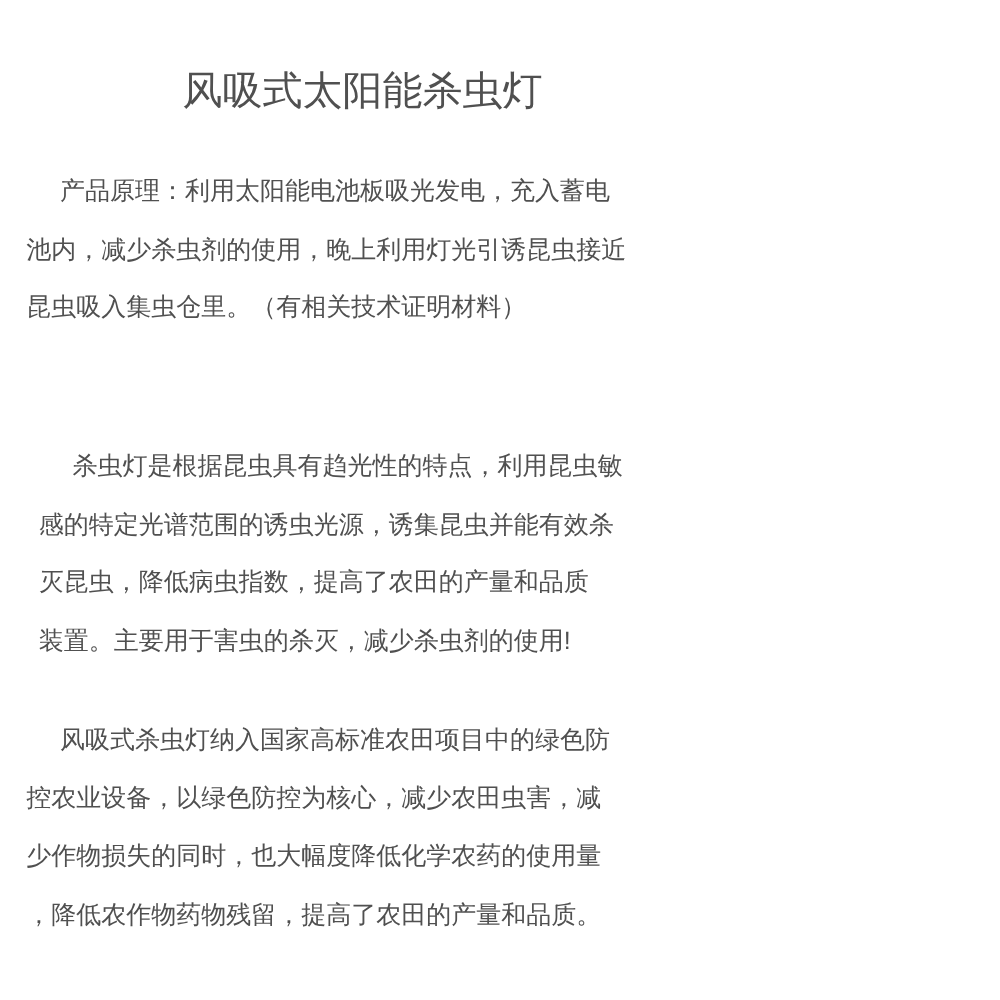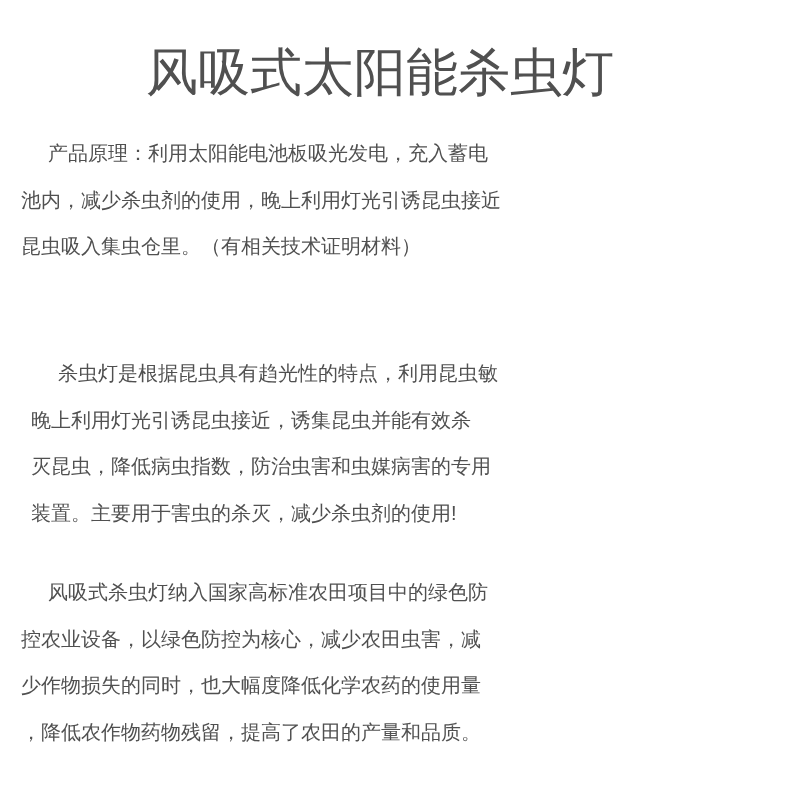--- a/index.html
+++ b/index.html
@@ -14,21 +14,21 @@
     background: #ffffff;
     overflow: hidden;
     font-family: "Liberation Sans", "DejaVu Sans", sans-serif;
     color: #505050;
   }
   .title {
     position: absolute;
     left: 146px;
     top: 40px;
     margin: 0;
-    font-size: 52px;
+    font-size: 32px;
     line-height: 64px;
     font-weight: 400;
     letter-spacing: 0;
     white-space: nowrap;
   }
   .para {
     position: absolute;
     left: 21px;
     margin: 0;
     font-size: 20px;
@@ -54,22 +54,22 @@
   <h1 class="title">风吸式太阳能杀虫灯</h1>
 
   <section class="para p1">
     <div class="line indent">产品原理：利用太阳能电池板吸光发电，充入蓄电</div>
     <div class="line">池内，减少杀虫剂的使用，晚上利用灯光引诱昆虫接近</div>
     <div class="line">昆虫吸入集虫仓里。（有相关技术证明材料）</div>
   </section>
 
   <section class="para p2">
     <div class="line indent">杀虫灯是根据昆虫具有趋光性的特点，利用昆虫敏</div>
-    <div class="line">晚上利用灯光引诱昆虫接近，诱集昆虫并能有效杀</div>
-    <div class="line">灭昆虫，降低病虫指数，防治虫害和虫媒病害的专用</div>
+    <div class="line">感的特定光谱范围的诱虫光源，诱集昆虫并能有效杀</div>
+    <div class="line">灭昆虫，降低病虫指数，提高了农田的产量和品质</div>
     <div class="line">装置。主要用于害虫的杀灭，减少杀虫剂的使用!</div>
   </section>
 
   <section class="para p3">
     <div class="line indent">风吸式杀虫灯纳入国家高标准农田项目中的绿色防</div>
     <div class="line">控农业设备，以绿色防控为核心，减少农田虫害，减</div>
     <div class="line">少作物损失的同时，也大幅度降低化学农药的使用量</div>
     <div class="line">，降低农作物药物残留，提高了农田的产量和品质。</div>
   </section>
 

